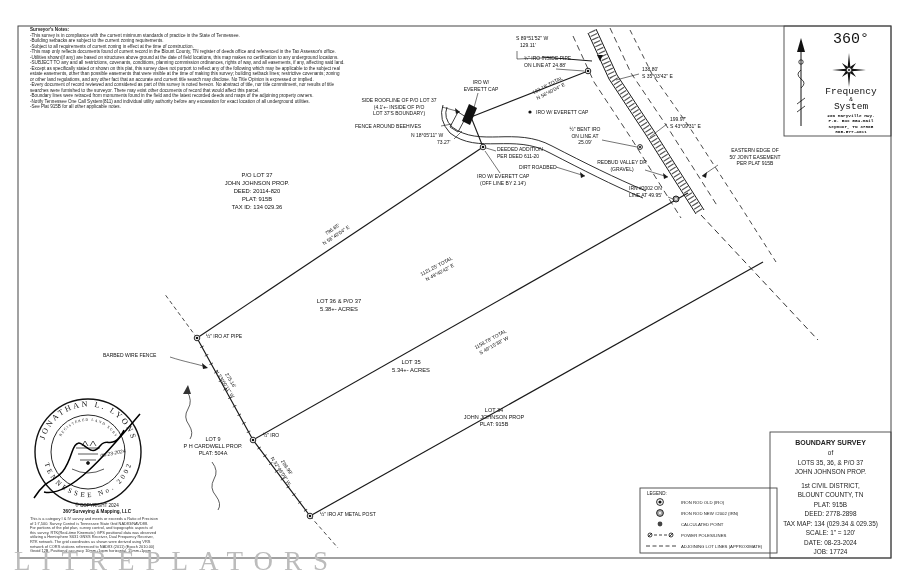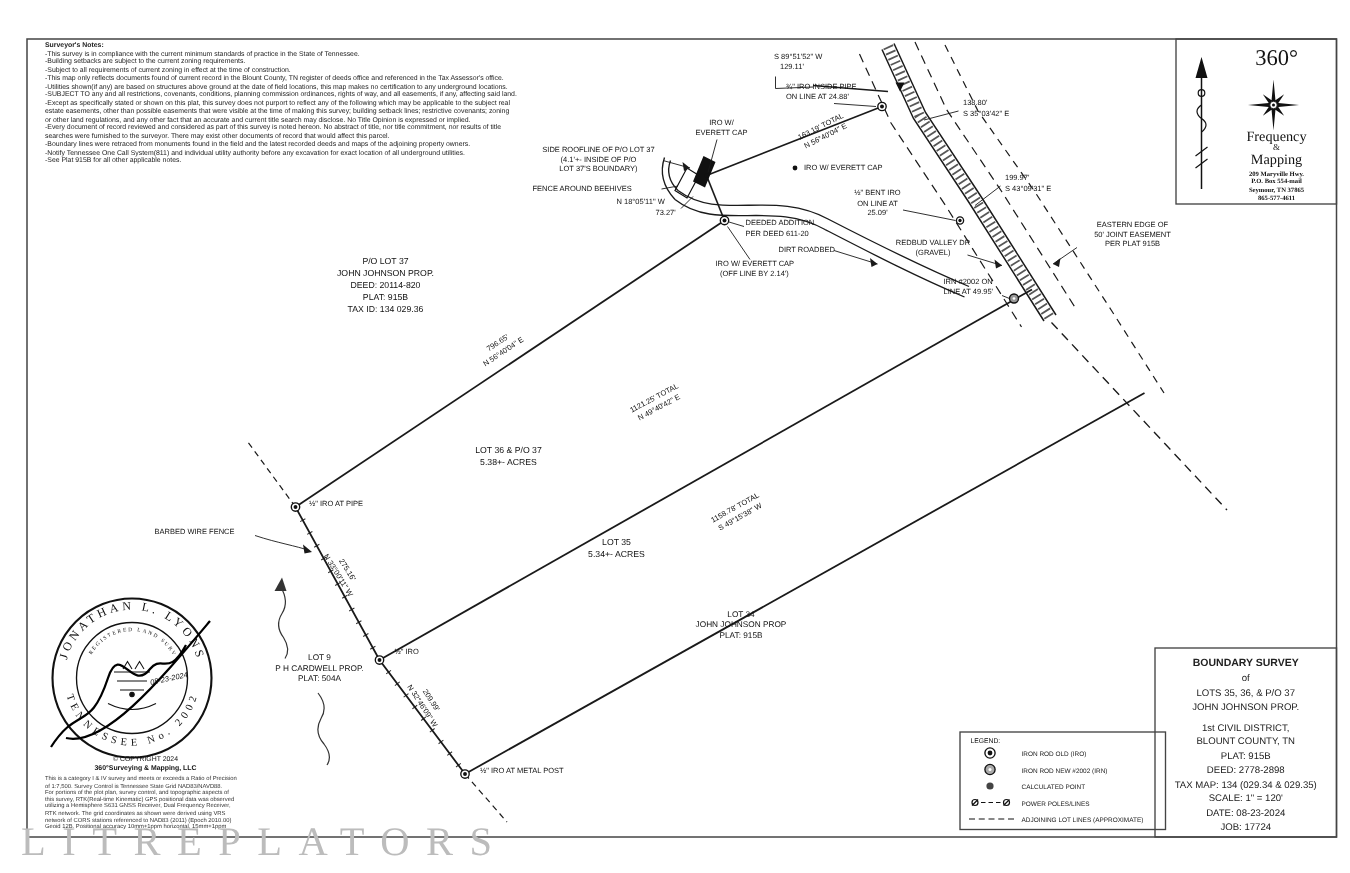--- a/index.html
+++ b/index.html
@@ -4,21 +4,21 @@
 <style>
   html,body{margin:0;padding:0;background:#e8e8e8;}
   #sheet{position:relative;width:900px;height:582px;background:#ffffff;overflow:hidden;
          font-family:"Liberation Sans", sans-serif;color:#111;}
   #linework{position:absolute;left:0;top:0;width:900px;height:582px;}
   .lbl{position:absolute;font-size:5px;line-height:1.32;white-space:nowrap;color:#111;}
   .ctr{text-align:center;transform:translateX(-50%);}
   .rlab{position:absolute;font-size:5px;line-height:1.3;white-space:nowrap;text-align:center;}
   .notes{position:absolute;left:30px;top:27px;font-size:4.6px;line-height:5.5px;color:#222;}
   .notes .t{font-weight:bold;}
-  .serif{font-family:Liberation Serif, serif;}
+  .serif{font-family:Liberation Mono, monospace;}
   .tb-line{position:absolute;width:121px;left:770px;text-align:center;font-size:6.4px;color:#222;}
   .tb-line.big{font-size:7px;font-weight:bold;}
   .lg-item{position:absolute;left:681px;font-size:4.3px;color:#222;}
   .fineprint{position:absolute;left:30px;top:517px;font-size:3.9px;line-height:4.6px;color:#333;}
   .wm{position:absolute;left:14px;top:546px;font-size:27px;letter-spacing:11px;color:#bcbcbc;
       font-family:"Liberation Serif", serif;}
   .addr{font-weight:bold;font-size:4.4px;line-height:5.4px;}
   .ind{padding-left:14px;}
 </style>
 </head>
@@ -199,21 +199,21 @@
     <div>-Every document of record reviewed and considered as part of this survey is noted hereon. No abstract of title, nor title commitment, nor results of title</div>
     <div>searches were furnished to the surveyor. There may exist other documents of record that would affect this parcel.</div>
     <div>-Boundary lines were retraced from monuments found in the field and the latest recorded deeds and maps of the adjoining property owners.</div>
     <div>-Notify Tennessee One Call System(811) and individual utility authority before any excavation for exact location of all underground utilities.</div>
     <div>-See Plat 915B for all other applicable notes.</div>
   </div>
 
   <div class="lbl ctr serif" style="left:851px;top:30px;font-size:15px;">360°</div>
   <div class="lbl ctr serif" style="left:851px;top:86px;font-size:9.5px;">Frequency</div>
   <div class="lbl ctr serif" style="left:851px;top:96px;font-size:6px;">&amp;</div>
-  <div class="lbl ctr serif" style="left:851px;top:101px;font-size:9.5px;">Mapping</div>
+  <div class="lbl ctr serif" style="left:851px;top:101px;font-size:9.5px;">System</div>
   <div class="lbl ctr serif addr" style="left:851px;top:113px;">
     <div>209 Maryville Hwy.</div>
     <div>P.O. Box 554-mail</div>
     <div>Seymour, TN 37865</div>
     <div>865-577-4611</div>
   </div>
 
   <div class="tb-line big" style="top:439px;">BOUNDARY SURVEY</div>
   <div class="tb-line" style="top:449px;">of</div>
   <div class="tb-line" style="top:458.5px;">LOTS 35, 36, &amp; P/O 37</div>

